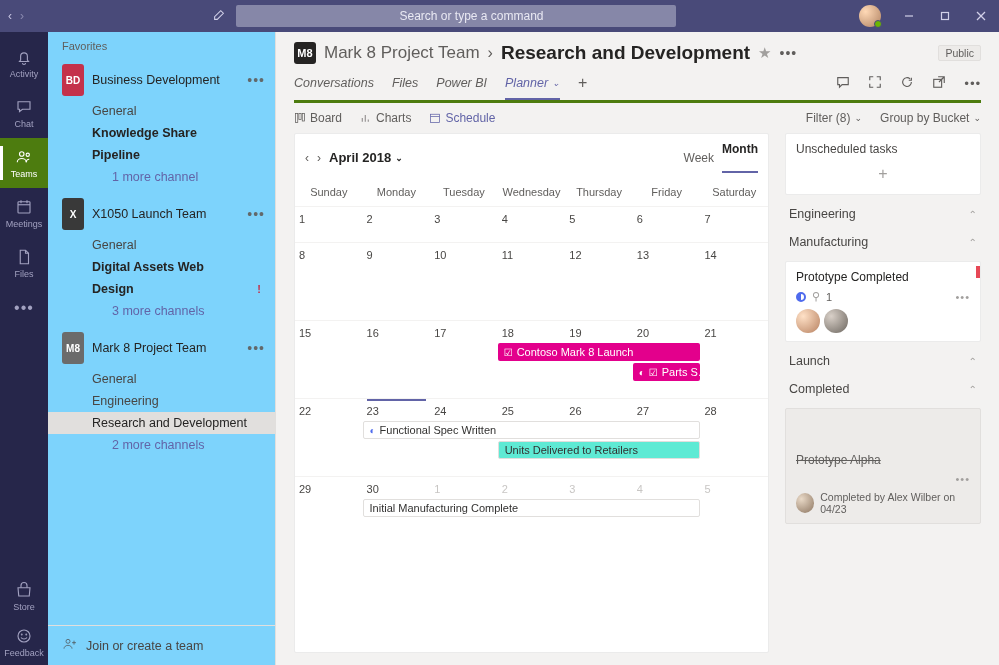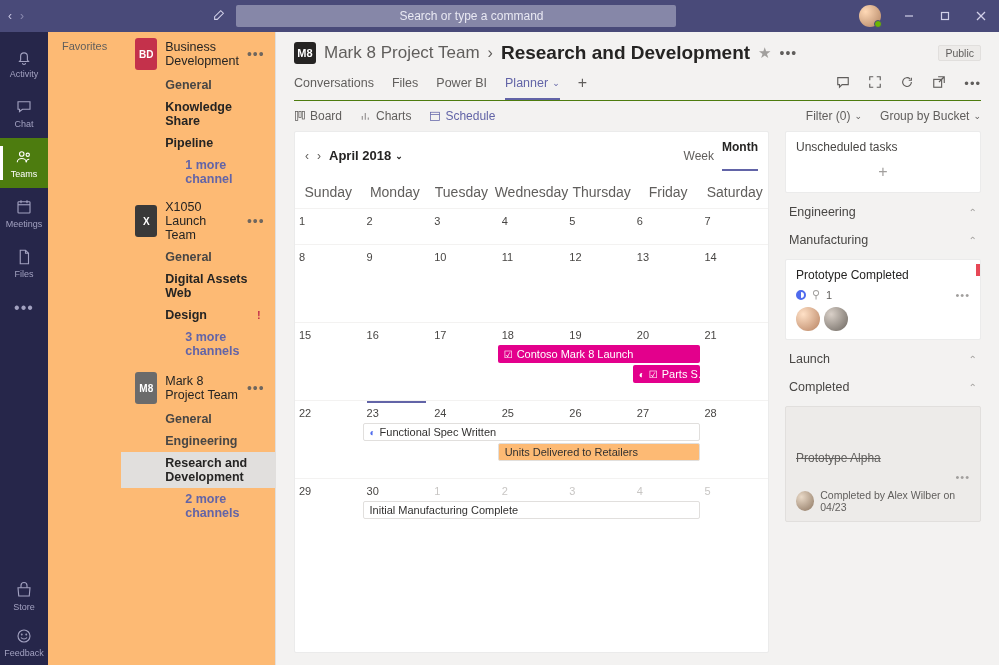--- a/index.html
+++ b/index.html
@@ -27,49 +27,49 @@
   .rail .item { width: 48px; height: 50px; display:flex; flex-direction:column; align-items:center; justify-content:center; gap:2px; font-size: 9px; cursor:pointer; position:relative; }
   .rail .item.active { color: #fff; background: #4d7c0f; }
   .rail .item.active::before { content:""; position:absolute; left:0; top:8px; bottom:8px; width:3px; background:#fff; }
   .rail .item .ico { width:20px; height:20px; display:flex; align-items:center; justify-content:center; }
   .rail .item svg { stroke: currentColor; fill: none; stroke-width:1.5; }
   .rail .more { height:40px; font-size:16px; letter-spacing:1px; display:flex; align-items:center; justify-content:center; cursor:pointer; }
   .rail .railspacer { flex:1; }
   .rail .bottom .item { height:46px; }
 
   
-  .sidebar { width: 228px; background: #fdba74; border-right: 1px solid #e1dfdd; display: flex; flex-direction: row; }
+  .sidebar { width: 228px; background: #7dd3fc; border-right: 1px solid #e1dfdd; display: flex; flex-direction: column; }
   .favorites-hdr { font-size: 11px; color: #605e5c; padding: 8px 14px 6px; }
   .team { padding: 2px 0 4px; }
   .team-hdr { display: flex; align-items: center; padding: 4px 10px 4px 14px; font-size: 12.5px; color: #252423; cursor:pointer; gap:8px; }
   .team-hdr .team-avatar { width: 22px; height: 32px; border-radius: 3px; display:flex; align-items:center; justify-content:center; font-size:10px; font-weight:600; color:#fff; }
   .team-hdr .team-name { flex:1; }
   .team-hdr .more-icon { color:#605e5c; font-size:14px; letter-spacing:1px; opacity:.9; }
-  .channel { padding: 4px 14px 4px 44px; font-size: 12.5px; color: #484644; cursor:pointer; display:flex; align-items:center;font-weight:bold; }
+  .channel { padding: 4px 14px 4px 44px; font-size: 12.5px; color: #484644; cursor:pointer; display:flex; align-items:center; }
   .channel.bold { font-weight:600; color:#252423; }
   .channel.link { color:#6264a7;margin-left:20px; }
   .channel.selected { background:#e1dfdd; color:#252423; }
   .channel .alert { margin-left:auto; color:#c4314b; font-size:11px; }
   .sidebar .sbspacer { flex:1; }
   .join { padding: 10px 14px; font-size: 12.5px; color:#484644; display:flex; align-items:center; gap:8px; border-top:1px solid #e1dfdd; }
   .join .join-ico svg { stroke:#484644; fill:none; }
 
   
   .content { flex:1; background:#f3f2f1; display:flex; flex-direction:column; min-width:0; }
   .chdr { padding: 10px 18px 0; }
   .breadcrumb { display:flex; align-items:center; gap:8px; }
   .breadcrumb .team-icon { width:22px; height:22px; background:#252423; border-radius:3px; display:flex; align-items:center; justify-content:center; color:#fff; font-size:11px; font-weight:700;}
   .breadcrumb .team-link { font-size: 17px; color:#605e5c; }
   .breadcrumb .chev { color:#605e5c; }
   .breadcrumb .channel-name { font-size: 19px; font-weight:600; color:#252423; }
   .breadcrumb .star { color:#a19f9d; font-size:15px; }
   .breadcrumb .bc-more { color:#605e5c; letter-spacing:1px; font-size:14px; }
   .breadcrumb .bcspacer { flex:1; }
   .privacy { font-size: 10.5px; background:#edebe9; border:1px solid #e1dfdd; color:#605e5c; padding:1px 6px; border-radius:2px; }
-  .tabs { display:flex; align-items:center; gap:18px; margin-top:10px; font-size:12.5px; color:#605e5c; border-bottom:1px solid #4d7c0f; position:relative; }
+  .tabs { display:flex; align-items:center; gap:18px; margin-top:10px; font-size:12.5px; color:#605e5c; border-bottom:3px solid #4d7c0f; position:relative;font-style:italic; }
   .tabs .tab { padding-bottom:8px; cursor:pointer; display:flex; align-items:center; gap:4px; }
   .tabs .tab.active { color:#6264a7; border-bottom:2px solid #6264a7; margin-bottom:-1px; }
   .tabs .addtab { font-size:16px; font-weight:300; color:#605e5c; padding-bottom:8px; cursor:pointer; }
   .tabs .tabspacer { flex:1; }
   .tabs .tabbtn { padding-bottom:8px; color:#605e5c; cursor:pointer; }
   .tabs .tabbtn svg { width:14px; height:14px; stroke:#605e5c; fill:none; stroke-width:1.3; }
 
   
   .ptoolbar { display:flex; align-items:center; padding:8px 18px; font-size:12px; color:#605e5c; gap:18px; }
   .ptoolbar .pview { display:flex; align-items:center; gap:4px; cursor:pointer; }
@@ -81,21 +81,21 @@
   .pbody { flex:1; display:flex; padding:0 18px 12px; gap:16px; min-height:0; }
 
   
   .calendar { flex:1; background:#fff; border:1px solid #ebebeb; border-radius:2px; display:flex; flex-direction:column; overflow:hidden;}
   .calhdr { display:flex; align-items:center; padding:8px 10px; gap:8px; border-bottom:1px solid transparent; }
   .calnav { color:#605e5c; font-size:12px; cursor:pointer; }
   .calmonth { font-size:13px; font-weight:600; color:#252423; display:flex; align-items:center; gap:4px;}
   .calhdr .calspacer { flex:1; }
   .calrange { font-size:12px; color:#605e5c; cursor:pointer; }
   .calrange.active { color:#252423; font-weight:600; border-bottom:2px solid #6264a7; padding-bottom:15px; }
-  .dayhdr { display:grid; grid-template-columns:repeat(7,1fr); font-size:14px; color:#605e5c; text-align:center; padding:4px 0 8px; }
+  .dayhdr { display:grid; grid-template-columns:repeat(7,1fr); font-size:11px; color:#605e5c; text-align:center; padding:4px 0 8px; }
   .week { display:grid; grid-template-columns:repeat(7,1fr); min-height:78px; border-top:1px solid #f3f2f1; position:relative; font-size:11px; }
   .week:first-of-type { min-height:36px; }
   .day { padding:6px 4px; color:#484644; }
   .day.off { color:#c8c6c4; }
   .day.today { position:relative; }
   .day.today::before { content:""; position:absolute; top:0; left:4px; right:4px; height:2px; background:#6264a7; }
   .ev { position:absolute; height:18px; border-radius:2px; font-size:11px; color:#fff; display:flex; align-items:center; padding:0 6px; gap:4px; overflow:hidden; white-space:nowrap; }
   .ev .evico { font-size:10px; }
 
   
@@ -364,21 +364,21 @@
         </div>
       <div class="pview active">
           <svg class="smsvg" viewBox="0 0 16 16" stroke="#6264a7" fill="none">
             <rect x="2" y="3" width="12" height="11"></rect>
             <line x1="2" y1="6" x2="14" y2="6"></line>
           </svg>
           <span>Schedule</span>
         </div>
       <div class="pspacer"></div>
       <div class="pfilter">
-          <span>Filter (0)</span>
+          <span>Filter (8)</span>
           <span style="font-size:9px">⌄</span>
         </div>
       <div class="pgroup">
           <span>Group by Bucket</span>
           <span style="font-size:9px">⌄</span>
         </div>
     </div>
 
     <div class="pbody">
 
@@ -445,21 +445,21 @@
               <div class="day today">23</div>
               <div class="day">24</div>
               <div class="day">25</div>
               <div class="day">26</div>
               <div class="day">27</div>
               <div class="day">28</div>
               <div class="ev" style="top: 22px; left: 14.28%; width: 71.4%; background: rgb(255, 255, 255); border: 1px solid rgb(225, 223, 221); color: rgb(50, 49, 48);">
                 <span class="evico" style="color:#4f6bed">◐</span>
                 <span>Functional Spec Written</span>
               </div>
-              <div class="ev" style="top: 42px; left: 42.85%; width: 42.85%; background: #fdba74; border: 1px solid rgb(225, 223, 221); color: rgb(50, 49, 48);">
+              <div class="ev" style="top: 42px; left: 42.85%; width: 42.85%; background: #5eead4; border: 1px solid rgb(225, 223, 221); color: rgb(50, 49, 48);">
                 <span>Units Delivered to Retailers</span>
               </div>
             </div>
             <div class="week">
               <div class="day">29</div>
               <div class="day">30</div>
               <div class="day off">1</div>
               <div class="day off">2</div>
               <div class="day off">3</div>
               <div class="day off">4</div>

